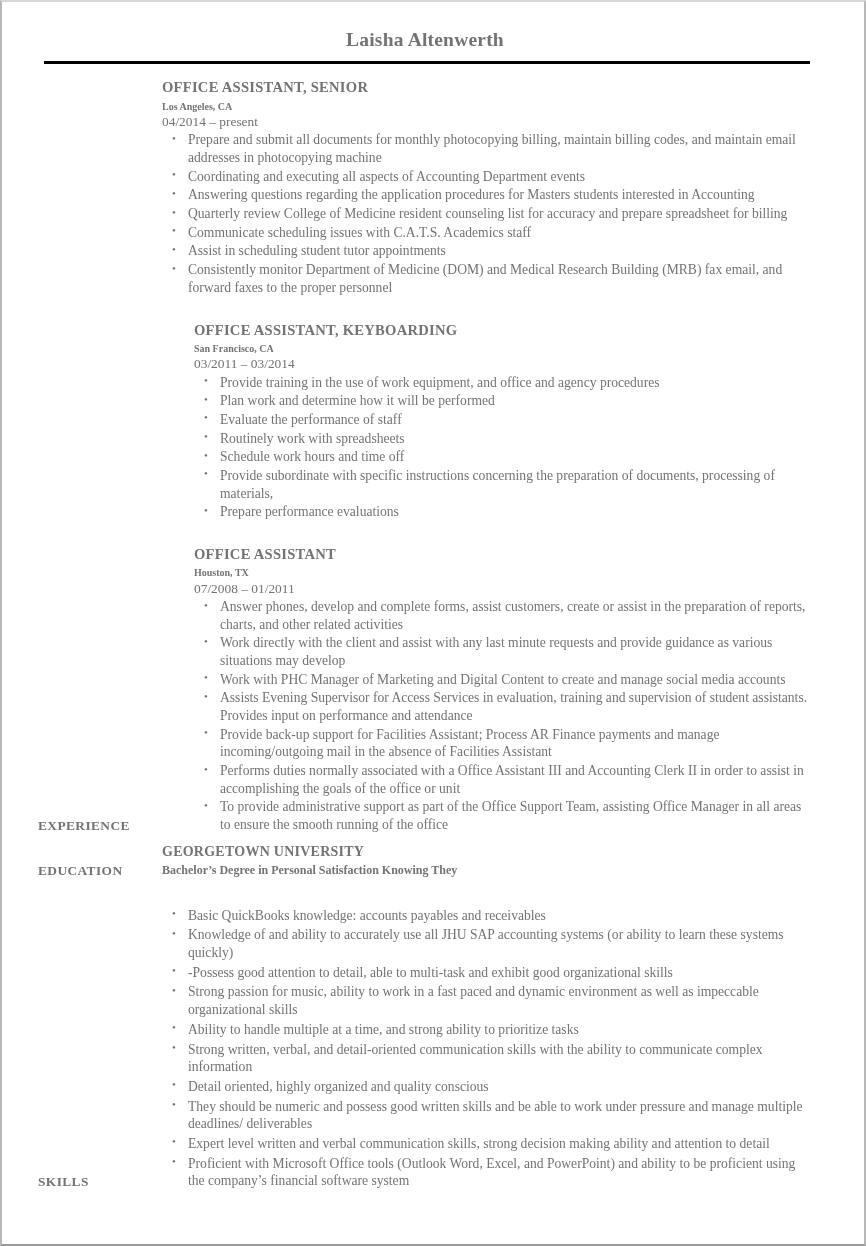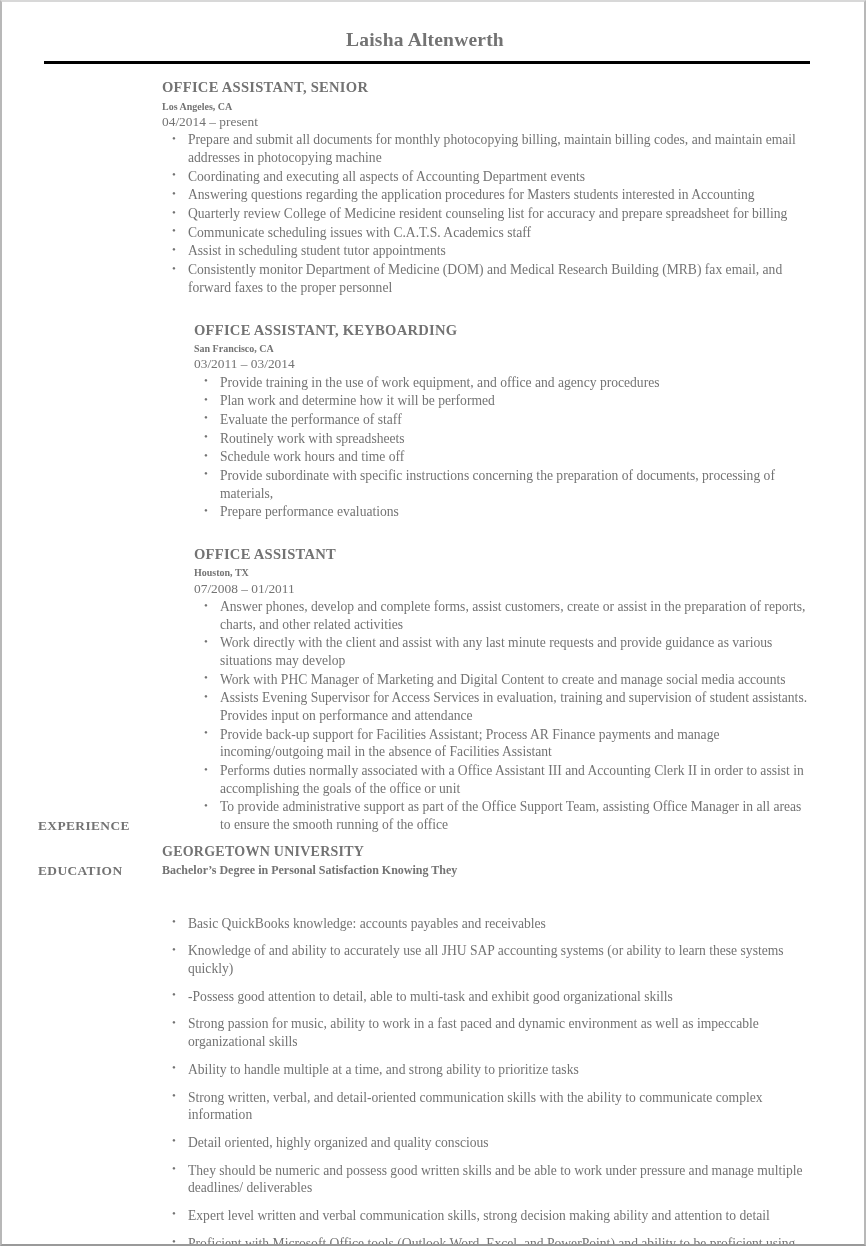--- a/index.html
+++ b/index.html
@@ -124,21 +124,21 @@
     letter-spacing: 0.25px;
     line-height: 1.34;
   }
   .edu-degree {
     font-weight: bold;
     font-size: 12px;
     line-height: 1.36;
     margin-top: 1px;
   }
 
-  #skills-section ul.bullets > li { margin-top: 10px; }
+  #skills-section ul.bullets > li { margin-top: 2px; }
 </style>
 </head>
 <body>
 
 <div class="page">
   <div class="inner">
 
     <div>
       <div class="resume-name">Laisha Altenwerth</div>
       <div class="header-rule"></div>

